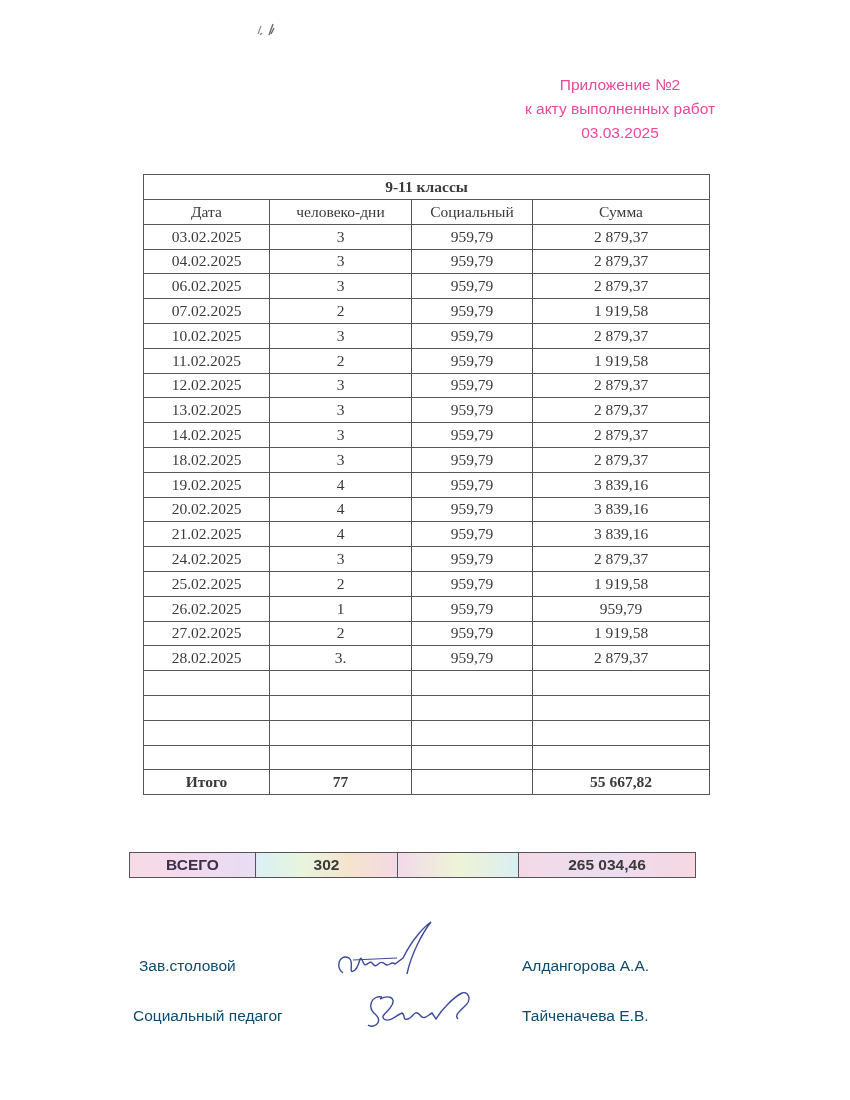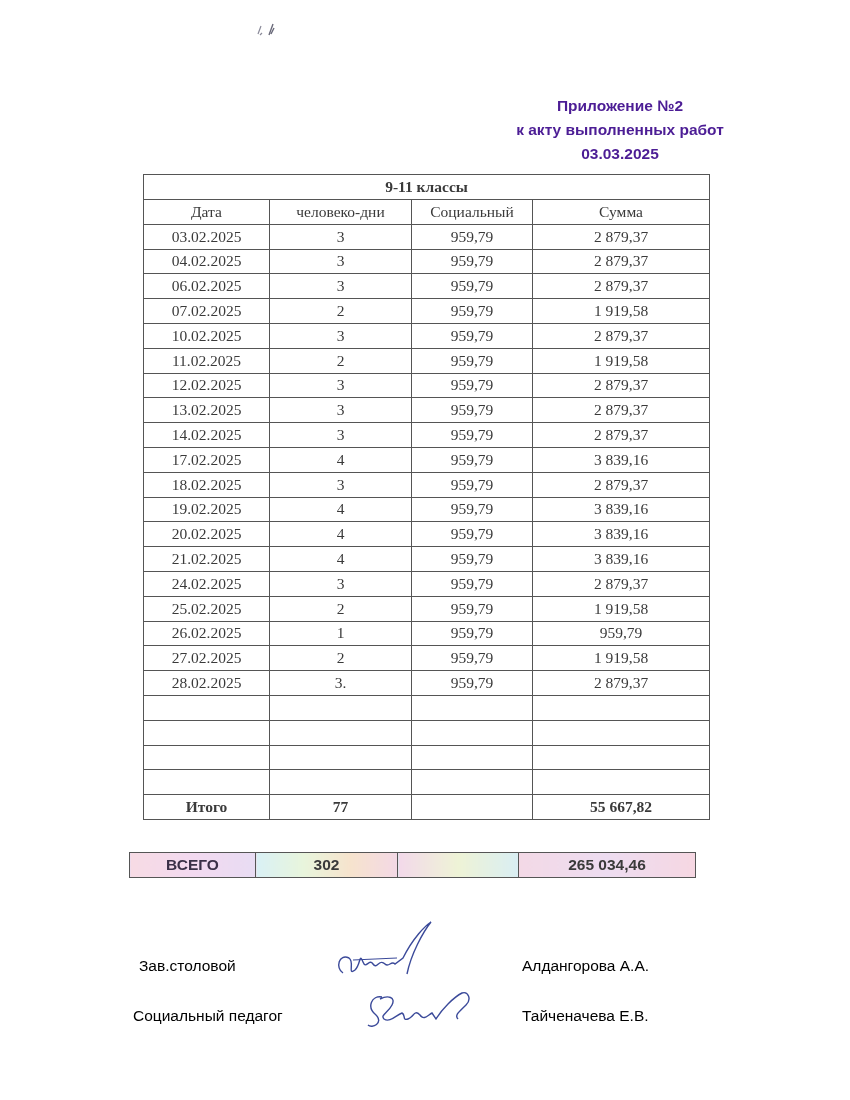--- a/index.html
+++ b/index.html
@@ -3,37 +3,37 @@
 <meta charset="utf-8">
 <style>
   html, body { margin: 0; padding: 0; }
   body {
     width: 850px; height: 1100px; position: relative; overflow: hidden;
     background: #ffffff; color: #2f2f2f;
     font-family: "Liberation Sans", "DejaVu Sans", sans-serif;
   }
   .stray-marks { position: absolute; left: 255px; top: 20px; width: 25px; height: 18px; }
   .header {
-    position: absolute; left: 470px; top: 94px; width: 300px;
-    text-align: center; font-weight: bold; font-size: 15.5px; line-height: 24px; color: #4c1d95;
+    position: absolute; left: 470px; top: 73px; width: 300px;
+    text-align: center; font-weight: normal; font-size: 15.5px; line-height: 24px; color: #ec4899;
   }
   table { border-collapse: collapse; position: absolute; table-layout: fixed; }
   td { border: 1.3px solid #555; padding: 0; text-align: center; font-size: 15.5px; color: #3a3a3a; white-space: nowrap; }
   .main-table { left: 143px; top: 174px; width: 566px; font-family: Liberation Serif, serif; }
   .main-table td { height: 23.8px; }
   .main-table .title-row td { font-weight: bold; height: 24px; }
   .main-table .total-row td { font-weight: bold; height: 24px; }
   .grand-table { left: 129px; top: 852px; width: 566px; }
   .grand-table td { height: 24px; font-weight: bold; }
   .grand-table .c1 { background: linear-gradient(90deg,#f7dbe4,#f2d9ef,#e8dcf3); color:#3a3047; }
   .grand-table .c2 { background: linear-gradient(90deg,#d9f0f5,#e8f5dc,#f6e3cd,#f3d8e5); }
   .grand-table .c3 { background: linear-gradient(90deg,#f3d9ea,#eef3d6,#d9eef3); }
   .grand-table .c4 { background: linear-gradient(90deg,#f3d9e6,#eddcf0,#f6d7e2); }
   col.a { width: 126px; } col.b { width: 142px; } col.c { width: 121px; } col.d { width: 177px; }
-  .sig-label, .sig-name { position: absolute; font-size: 15.5px; color: #000000; }
+  .sig-label, .sig-name { position: absolute; font-size: 15.5px; color: #0c4a6e; }
   .sig-img { position: absolute; }
 </style>
 </head>
 <body>
 
 <svg class="stray-marks" viewBox="0 0 25 18">
   <path d="M3 14 L6 6 M5 15 L7 13" stroke="#8a8a99" stroke-width="1.2" fill="none"></path>
   <path d="M14 15 L18 4 M16 14 L19 8" stroke="#6a6a7a" stroke-width="1.4" fill="none"></path>
 </svg>
 
@@ -108,26 +108,20 @@
         <td>959,79</td>
         <td>2 879,37</td>
       </tr>
       <tr>
         <td>14.02.2025</td>
         <td>3</td>
         <td>959,79</td>
         <td>2 879,37</td>
       </tr>
       <tr>
-        <td>17.02.2025</td>
-        <td>4</td>
-        <td>959,79</td>
-        <td>3 839,16</td>
-      </tr>
-      <tr>
         <td>18.02.2025</td>
         <td>3</td>
         <td>959,79</td>
         <td>2 879,37</td>
       </tr>
       <tr>
         <td>19.02.2025</td>
         <td>4</td>
         <td>959,79</td>
         <td>3 839,16</td>

